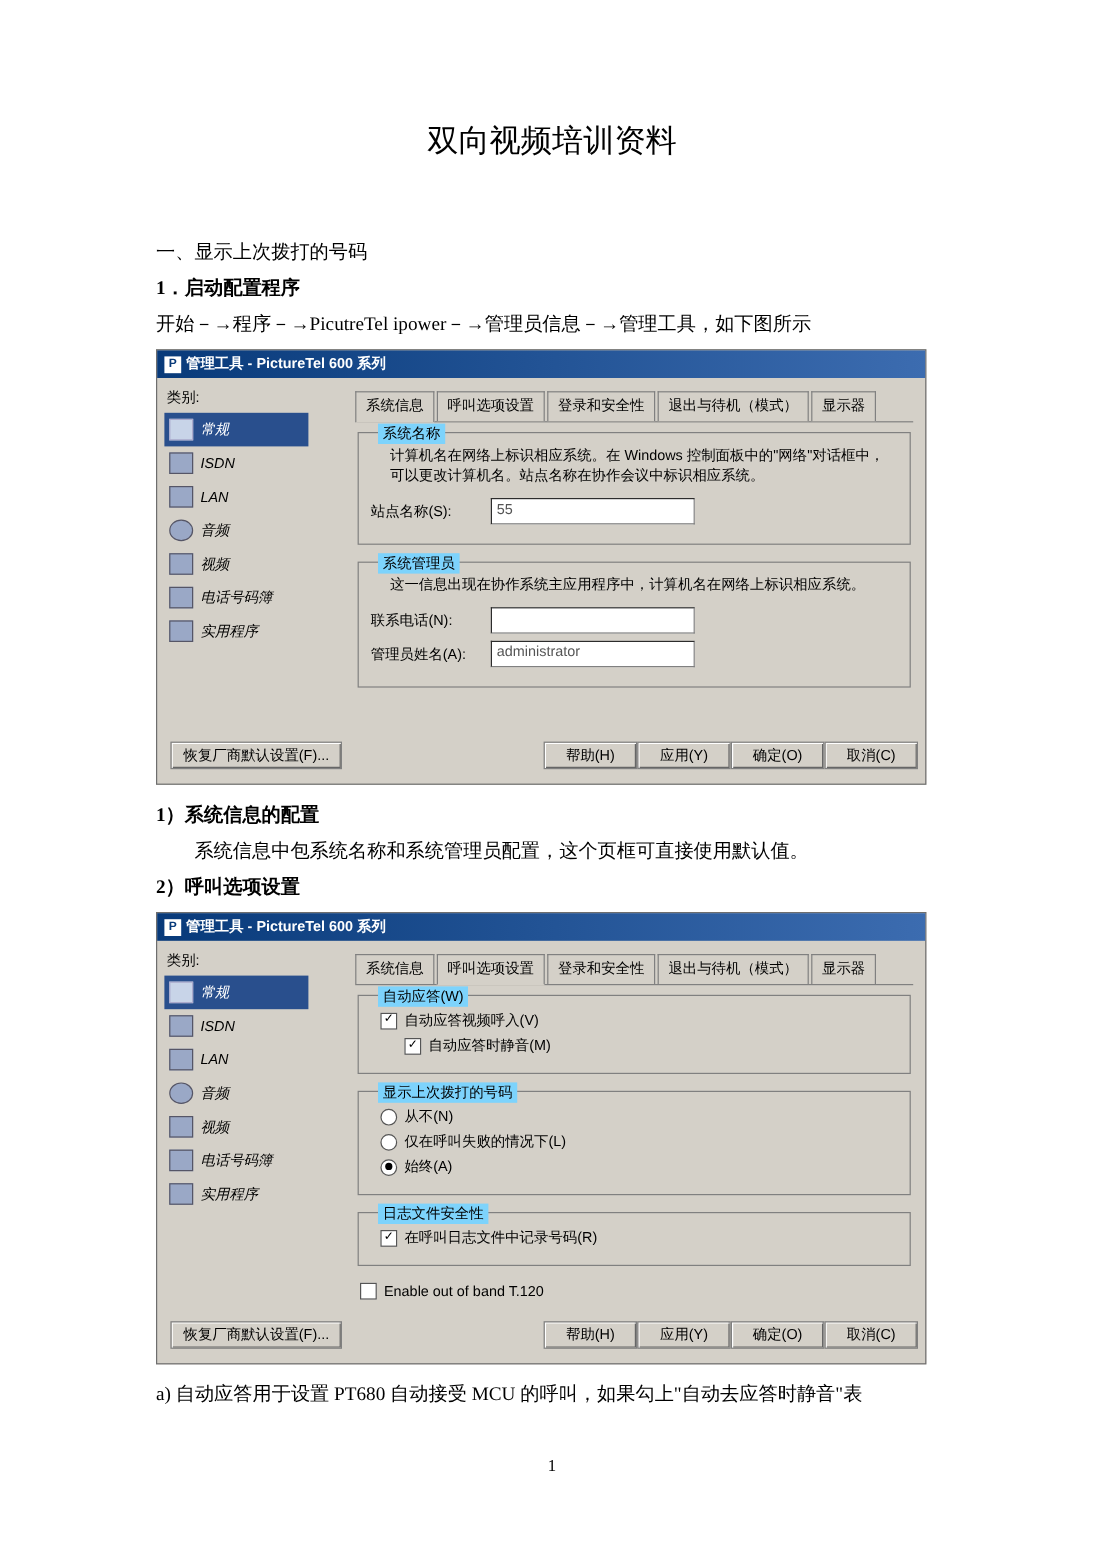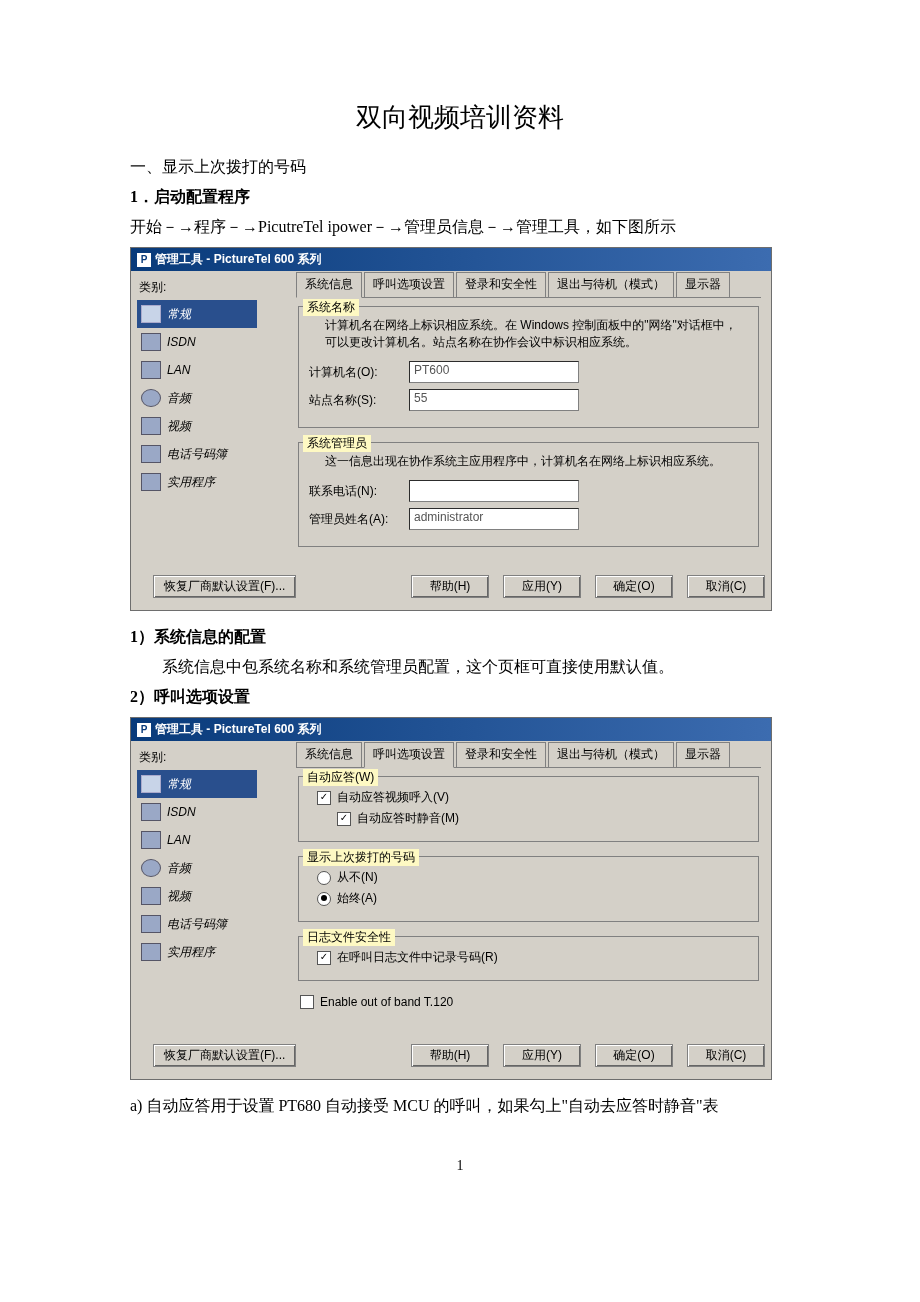--- a/index.html
+++ b/index.html
@@ -12,21 +12,21 @@
     width: 920px;
   }
   .page {
     padding: 100px 130px 60px 130px;
     width: 660px;
   }
   .doc-title {
     text-align: center;
     font-size: 26px;
     font-weight: normal;
-    margin-bottom: 20px;
+    margin-bottom: 64px;
   }
   .p { margin: 6px 0; line-height: 1.5; }
   .bold { font-weight: bold; }
   .indent { text-indent: 2em; }
   .pgnum { text-align: center; margin-top: 40px; font-size: 14px; }
 
   
   .win {
     width: 640px;
     margin: 8px 0 14px 0;
@@ -88,21 +88,21 @@
 
   .icon-isdn { background:#c0c4d0; }
   .icon-lan { background:#8ab0e0; }
   .icon-audio { background:#80a0a0; border-radius:50%; }
   .icon-video { background:#c0a060; }
   .icon-phone { background:#a0c0e0; }
   .icon-util { background:#a88060; }
 
   .content {
     flex: 1;
-    padding: 0 10px 6px 10px;
+    padding: 10px 10px 6px 10px;
     min-height: 240px;
     position: relative;
   }
   .tabs {
     display: flex;
     align-items: flex-end;
     border-bottom: 1px solid #808080;
     margin-bottom: 8px;
   }
   .tab {
@@ -120,22 +120,22 @@
     font-weight: normal;
   }
   .fieldset {
     border: 1px solid #808080;
     margin: 8px 2px 14px 2px;
     padding: 8px 10px 10px 10px;
     position: relative;
   }
   .fieldset .legend {
     position: absolute;
-    top: -8px; left: 4px;
-    background: #fef9c3;
+    top: -8px; left: 16px;
+    background: #7dd3fc;
     padding: 0 4px;
   }
   .desc {
     font-size: 12px;
     margin: 2px 0 10px 16px;
   }
   .row {
     display: flex;
     align-items: center;
     margin: 6px 0;
@@ -163,22 +163,21 @@
   .stub-radio { border-radius: 50%; }
   .stub-radio.sel::after {
     content: ""; display:block; width:6px; height:6px; background:#000; border-radius:50%; margin:2px auto;
   }
   .opt { margin: 4px 0 4px 8px; display:flex; align-items:center; }
   .opt.ind { margin-left: 28px; }
 
   .bottom-row {
     display:flex;
     align-items:center;
-    padding: 8px 6px 12px 22px;
-    gap: 14px;
+    padding: 8px 6px 12px 11px;
     justify-content: space-between;
   }
   .btn {
     border: 1px solid #808080;
     background: #d4d0c8;
     box-shadow: 1px 1px 0 #fff inset, -1px -1px 0 #666 inset;
     padding: 2px 10px;
     min-width: 56px;
     text-align: center;
   }
@@ -237,24 +236,20 @@
           <div class="tab">呼叫选项设置</div>
           <div class="tab">登录和安全性</div>
           <div class="tab">退出与待机（模式）</div>
           <div class="tab">显示器</div>
         </div>
 
         <div class="fieldset">
           <span class="legend">系统名称</span>
           <div class="desc">计算机名在网络上标识相应系统。在 Windows 控制面板中的"网络"对话框中，可以更改计算机名。站点名称在协作会议中标识相应系统。</div>
           <div class="row">
-            <span class="lbl">计算机名(O):</span>
-            <span class="txtbox">PT600</span>
-          </div>
-          <div class="row">
             <span class="lbl">站点名称(S):</span>
             <span class="txtbox">55</span>
           </div>
         </div>
 
         <div class="fieldset">
           <span class="legend">系统管理员</span>
           <div class="desc">这一信息出现在协作系统主应用程序中，计算机名在网络上标识相应系统。</div>
           <div class="row">
             <span class="lbl">联系电话(N):</span>
@@ -339,20 +334,24 @@
           </div>
         </div>
 
         <div class="fieldset">
           <span class="legend">显示上次拨打的号码</span>
           <div class="opt">
             <span class="stub-radio"></span>
             <span>从不(N)</span>
           </div>
           <div class="opt">
+            <span class="stub-radio"></span>
+            <span>仅在呼叫失败的情况下(L)</span>
+          </div>
+          <div class="opt">
             <span class="stub-radio sel"></span>
             <span>始终(A)</span>
           </div>
         </div>
 
         <div class="fieldset">
           <span class="legend">日志文件安全性</span>
           <div class="opt">
             <span class="stub-checkbox">✓</span>
             <span>在呼叫日志文件中记录号码(R)</span>

